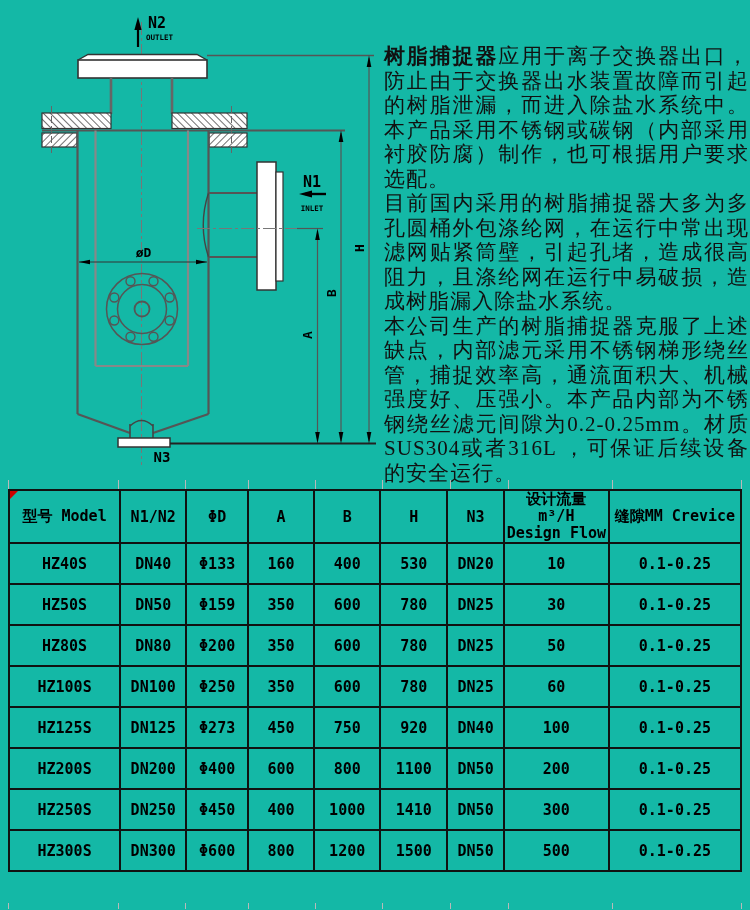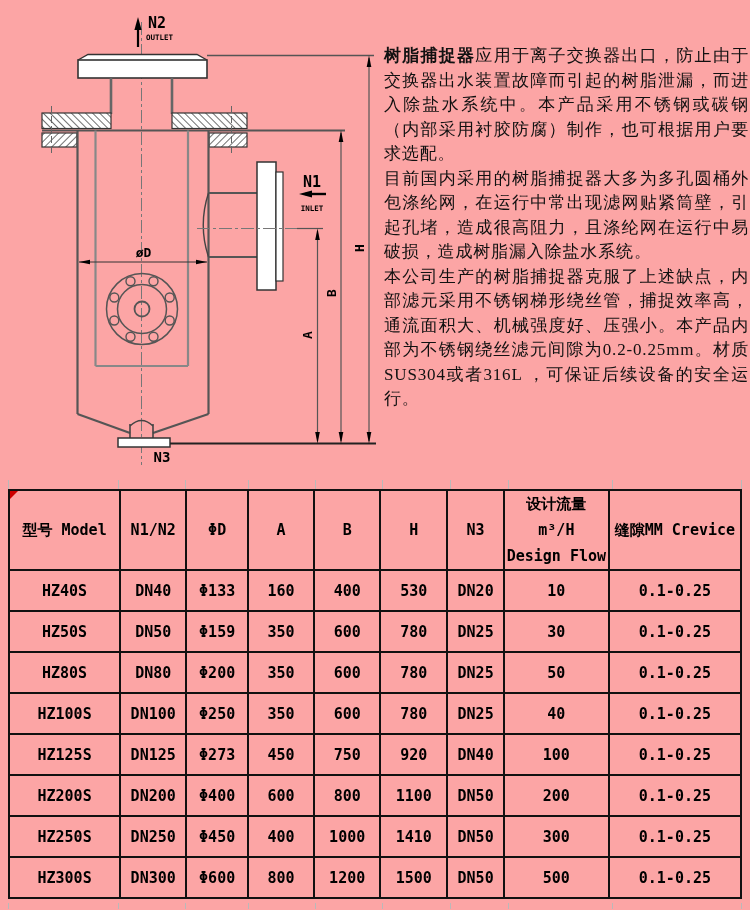--- a/index.html
+++ b/index.html
@@ -1,38 +1,38 @@
 <!DOCTYPE html>
 <html><head>
 <meta charset="utf-8">
 <style>
   html,body{margin:0;padding:0;background:#fff;}
-  .page{position:relative;width:750px;height:910px;background:#fca5a5;overflow:hidden;
+  .page{position:relative;width:750px;height:910px;background:#14b8a6;overflow:hidden;
         font-family:"Liberation Serif","DejaVu Serif",serif;color:#000;}
 
   
   .drawing{position:absolute;left:0;top:0;width:378px;height:478px;}
 
   
   .desc{position:absolute;left:384px;top:44px;width:365px;
-        font-size:17px;line-height:24.5px;text-align:justify;
+        font-size:21px;line-height:24.5px;text-align:justify;
         letter-spacing:0.05em;color:#111;}
   .desc p{margin:0;}
   .desc .lead{font-weight:bold;}
 
   
   .table-wrap{position:absolute;left:8px;top:489px;width:734px;}
   table.spec{border-collapse:collapse;table-layout:fixed;width:734px;
              font-family:"DejaVu Sans Mono","Liberation Mono",monospace;
              font-weight:bold;font-size:15px;color:#000;}
   table.spec th,table.spec td{border:2px solid #111;text-align:center;
              vertical-align:middle;padding:0;overflow:hidden;}
   table.spec th{height:44px;font-size:15px;font-weight:bold;}
   table.spec td{height:39px;}
-  th.flow-h{font-size:14px;line-height:26px;}
+  th.flow-h{font-size:14px;line-height:17px;}
   .c-model{width:106px;} .c-n1n2{width:63px;} .c-dia{width:59px;}
   .c-a{width:63px;} .c-b{width:63px;} .c-h{width:64px;} .c-n3{width:54px;}
   .c-flow{width:100px;} .c-crev{width:126px;}
 
   .corner-marker{position:absolute;left:2px;top:2px;width:0;height:0;
       border-top:8px solid #c00;border-right:8px solid transparent;z-index:3;}
 
   .tick{position:absolute;width:1px;background:#b9b9b9;}
 </style>
 </head>
@@ -209,21 +209,21 @@
             <td>0.1-0.25</td>
           </tr>
           <tr>
             <td>HZ100S</td>
             <td>DN100</td>
             <td>Φ250</td>
             <td>350</td>
             <td>600</td>
             <td>780</td>
             <td>DN25</td>
-            <td>40</td>
+            <td>60</td>
             <td>0.1-0.25</td>
           </tr>
           <tr>
             <td>HZ125S</td>
             <td>DN125</td>
             <td>Φ273</td>
             <td>450</td>
             <td>750</td>
             <td>920</td>
             <td>DN40</td>

